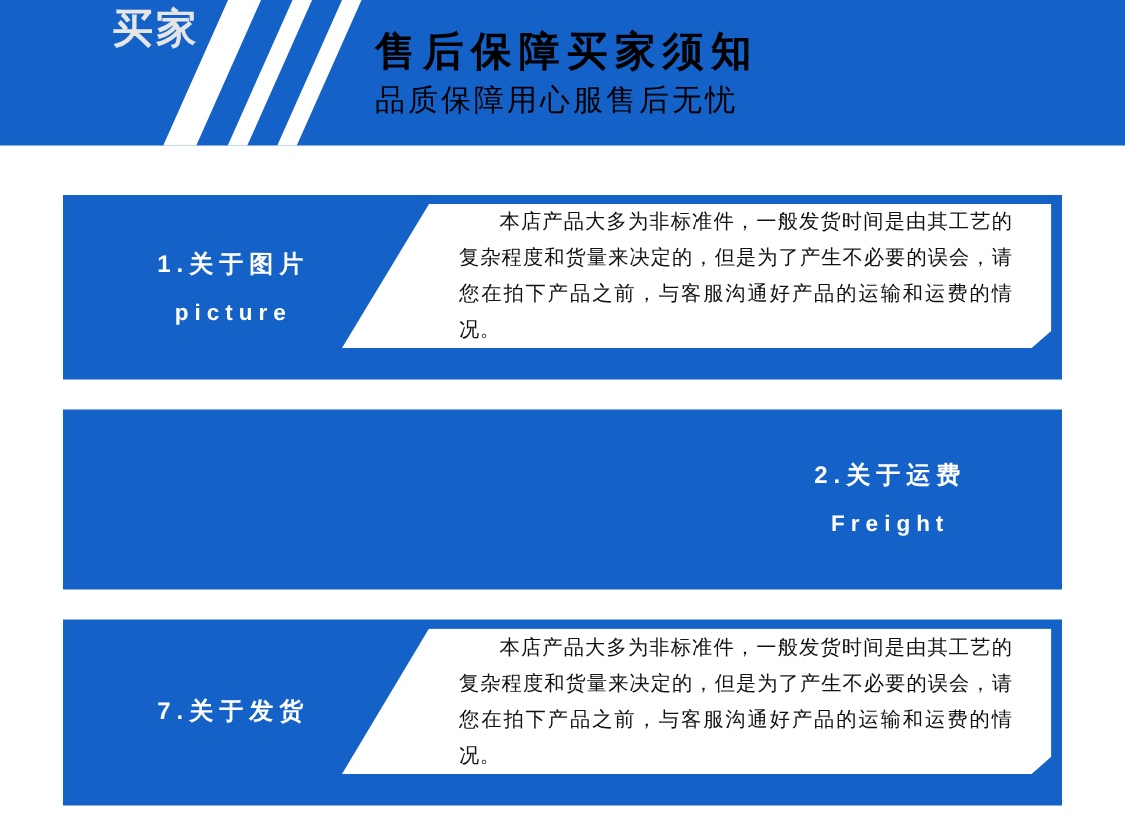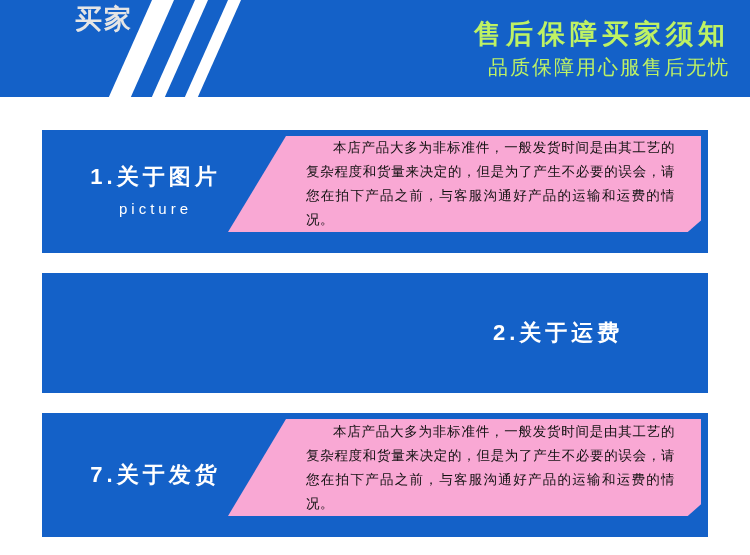--- a/index.html
+++ b/index.html
@@ -55,22 +55,22 @@
     transform: skewX(-24deg);
   }
   .stripe.s1 { left: 12px;  width: 22px; }
   .stripe.s2 { left: 55px;  width: 13px; }
   .stripe.s3 { left: 88px;  width: 13px; }
   .header-center {
     position: absolute;
     left: 250px;
     top: 16px;
     width: 480px;
-    text-align: right;
-    color: #bef264;
+    text-align: left;
+    color: #000000;
   }
   .header-title {
     font-size: 27px;
     font-weight: bold;
     letter-spacing: 5px;
     line-height: 36px;
   }
   .header-sub {
     font-size: 20px;
     letter-spacing: 2px;
@@ -107,46 +107,46 @@
     padding-left: 12px;
     align-items: center;
   }
   .label-right {
     right: 0;
     width: 215px;
     padding-right: 14px;
     align-items: center;
   }
   .label-cn {
-    font-size: 22px;
+    font-size: 16px;
     font-weight: bold;
     letter-spacing: 4px;
     line-height: 30px;
     white-space: nowrap;
   }
   .label-en {
     font-size: 15px;
-    font-weight: normal;
+    font-weight: bold;
     letter-spacing: 4px;
     line-height: 26px;
     margin-top: 4px;
     white-space: nowrap;
   }
   .label-right .label-cn,
   .label-right .label-en {
-    text-align: left;
+    text-align: center;
     width: 100%;
   }
 
   
   .panel {
     position: absolute;
     top: 6px;
     bottom: 21px;
-    background: #f9a8d4;
+    background: #ffffff;
     box-sizing: border-box;
     z-index: 1;
   }
   
   .panel-right {
     left: 186px;
     right: 7px;
     -webkit-clip-path: polygon(58px 0, 100% 0, 100% 88%, 97.2% 100%, 0 100%);
     clip-path: polygon(58px 0, 100% 0, 100% 88%, 97.2% 100%, 0 100%);
   }
@@ -210,20 +210,21 @@
   <div class="panel panel-right">
     <div class="panel-text">
       <span class="indent">本店产品大多为非标准件，一般发货时间是由其工艺的复杂程度和货量来决定的，但是为了产生不必要的误会，请您在拍下产品之前，与客服沟通好产品的运输和运费的情况。</span>
     </div>
   </div>
 </div>
 
 <div class="block block-2">
   <div class="label label-right">
     <div class="label-cn">2.关于运费</div>
+    <div class="label-en">Freight</div>
   </div>
 </div>
 
 <div class="block block-3">
   <div class="label label-left">
     <div class="label-cn">7.关于发货</div>
   </div>
   <div class="panel panel-right">
     <div class="panel-text">
       <span class="indent">本店产品大多为非标准件，一般发货时间是由其工艺的复杂程度和货量来决定的，但是为了产生不必要的误会，请您在拍下产品之前，与客服沟通好产品的运输和运费的情况。</span>

